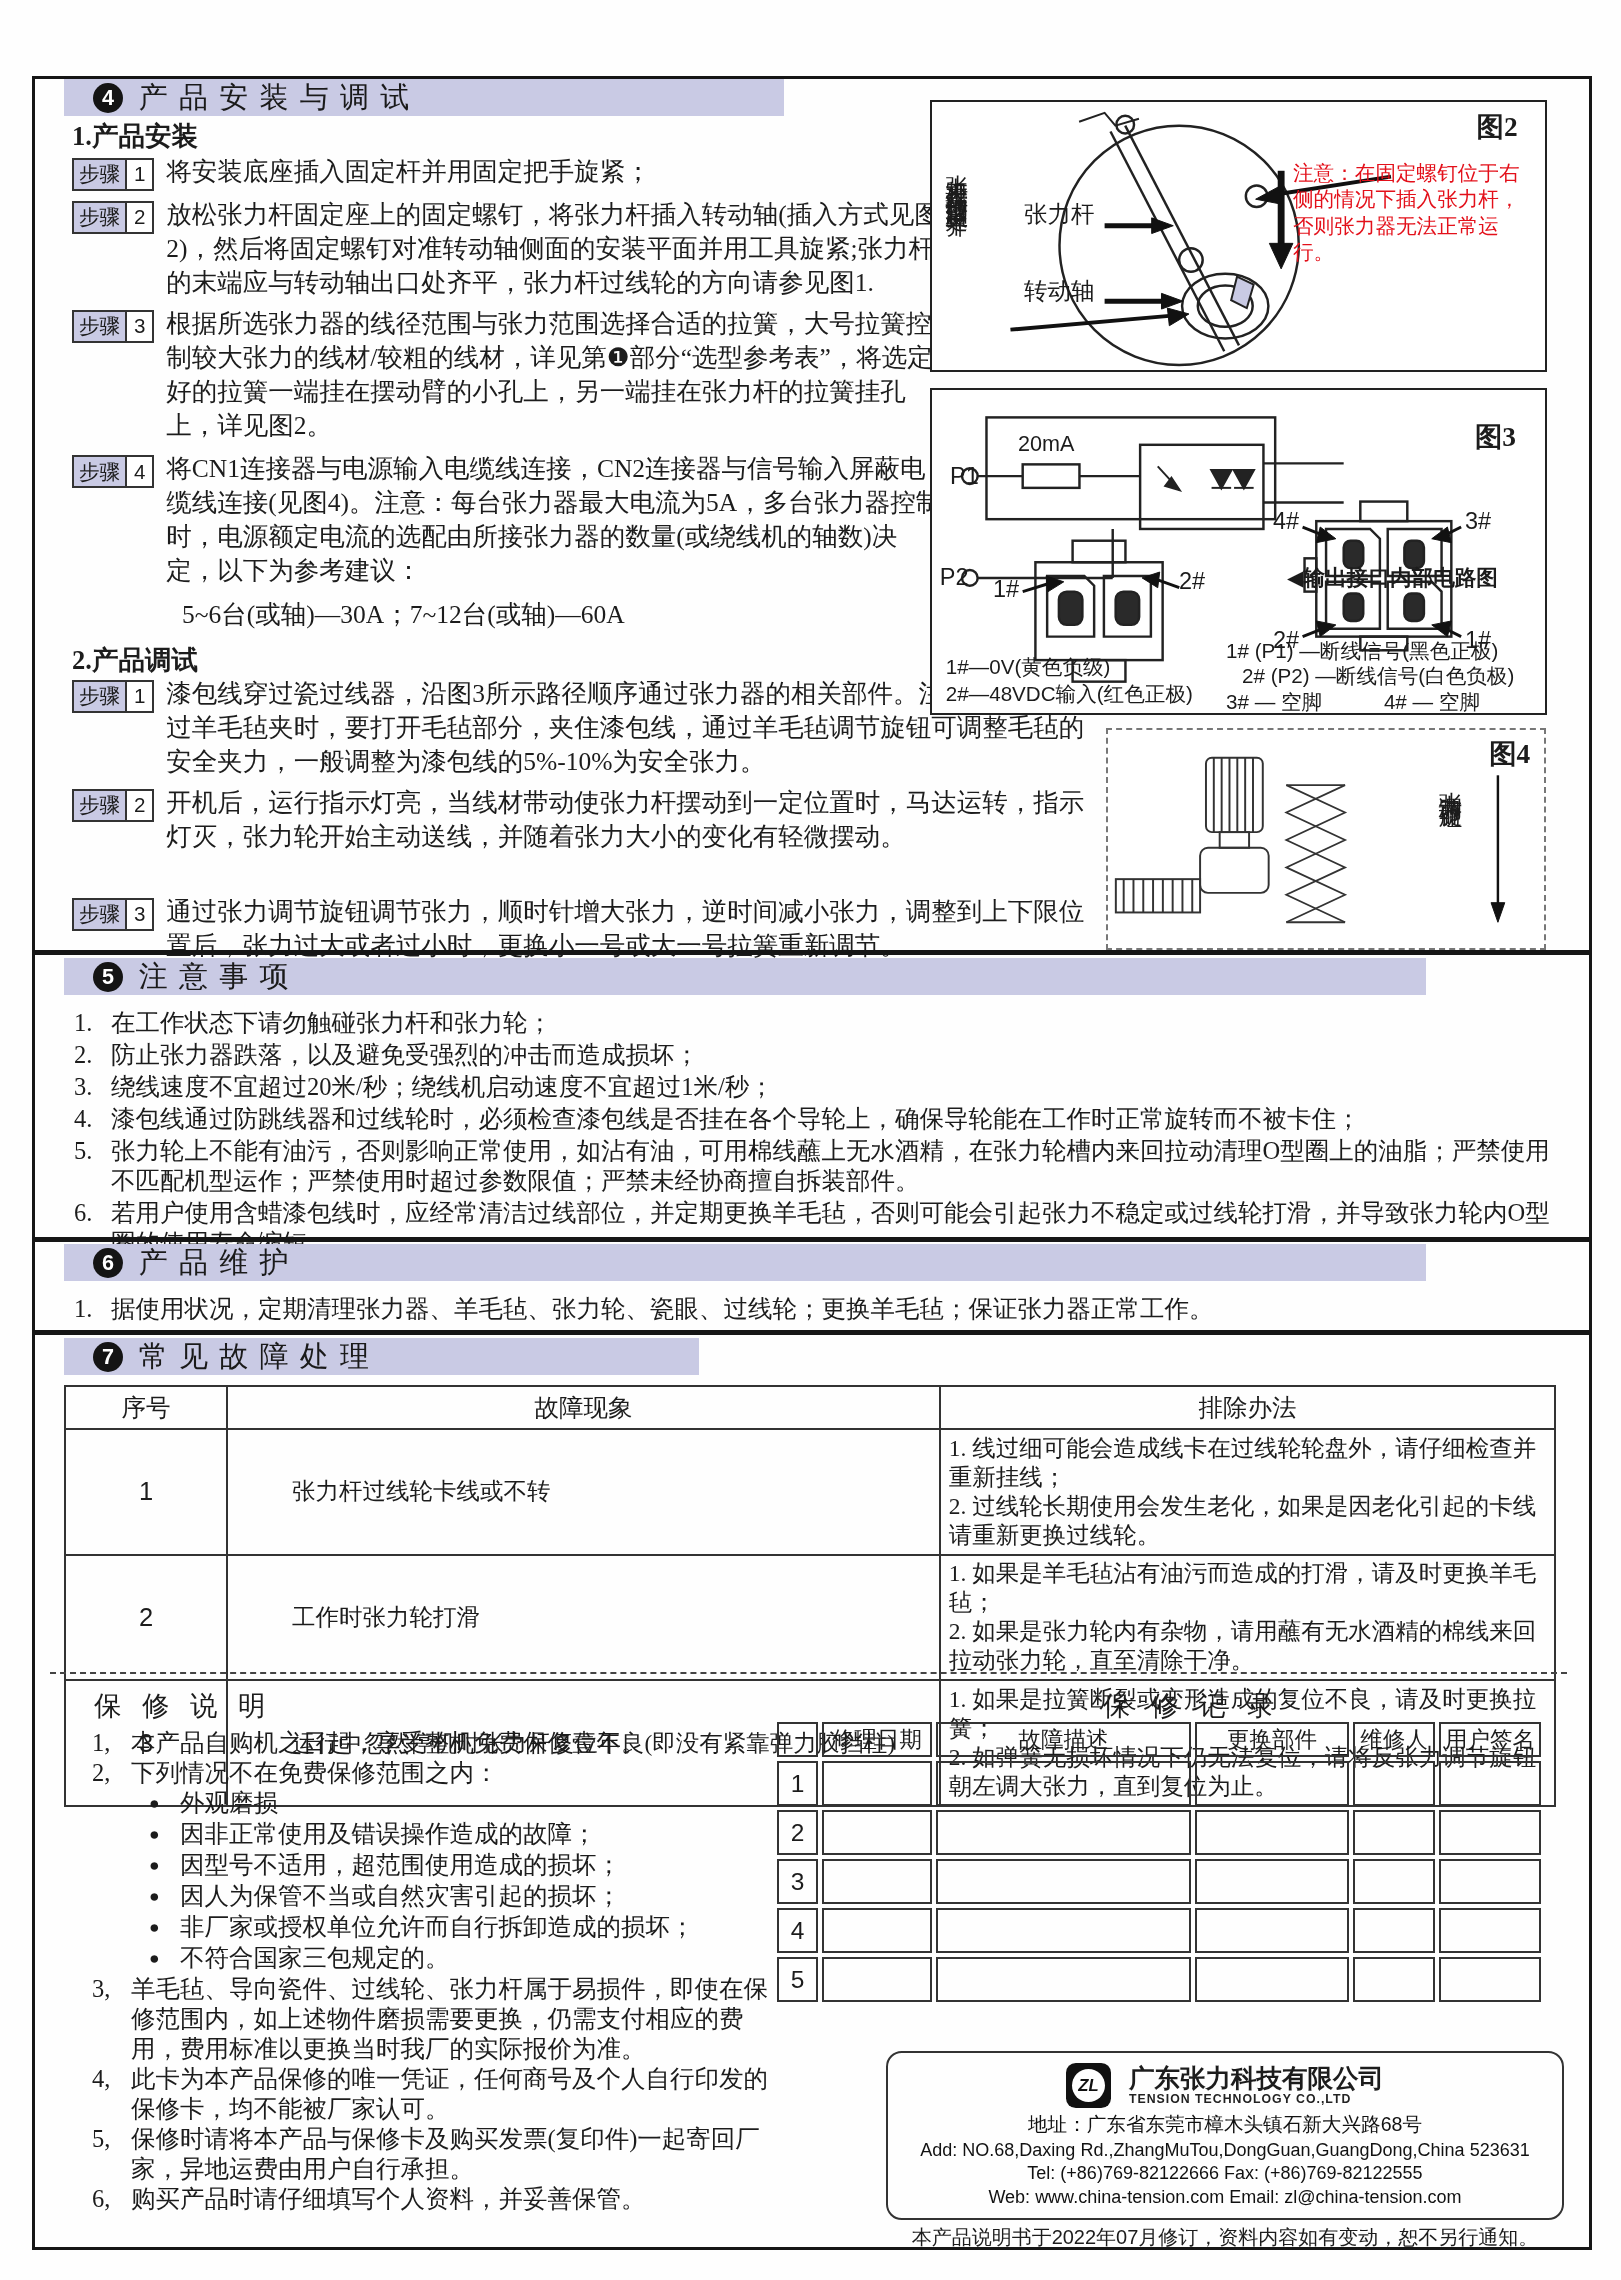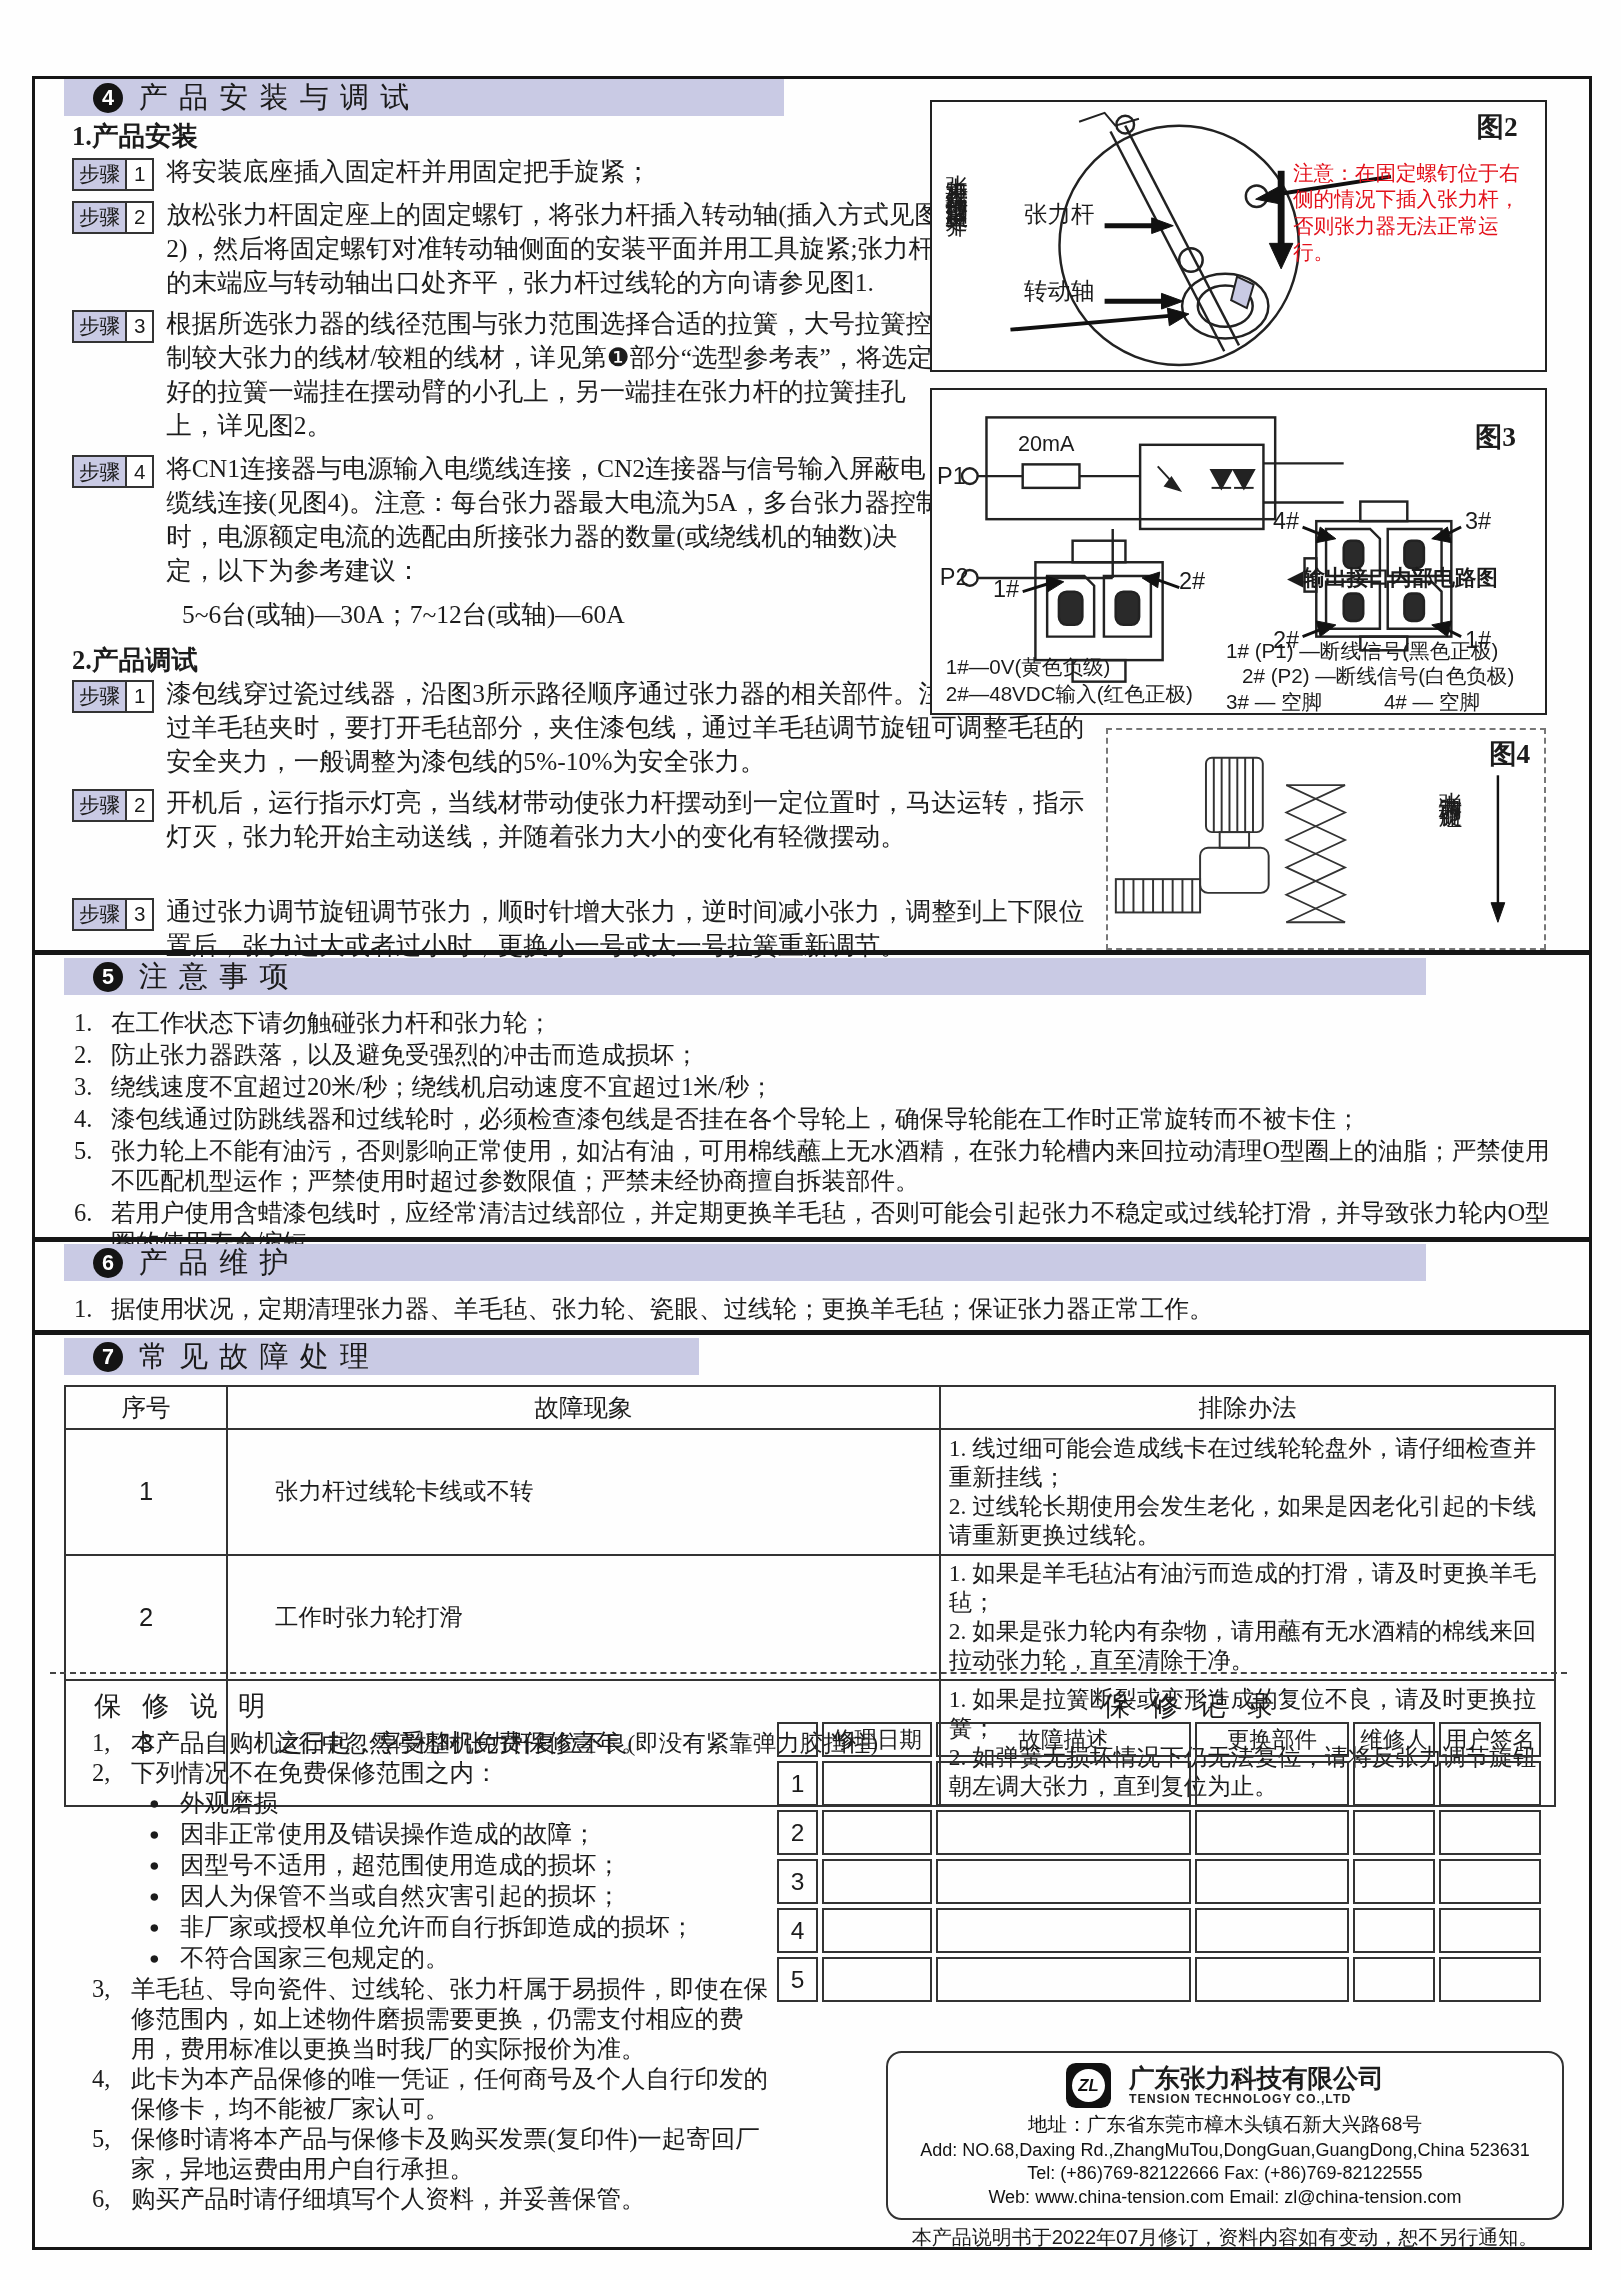--- a/index.html
+++ b/index.html
@@ -28,21 +28,21 @@
   .flbl{position:absolute;font-size:23.5px;white-space:nowrap;}
   .rednote{position:absolute;color:#e3101a;font-size:20.6px;line-height:26.5px;}
   .leg{position:absolute;font-size:20.6px;white-space:nowrap;font-family:"Liberation Sans",sans-serif;}
   .nitem{display:flex;font-size:24.5px;line-height:30px;margin-bottom:2px;}
   .nitem .nn{width:37px;flex:none;}
   .ftable{border-collapse:collapse;width:100%;table-layout:fixed;}
   .ftable th,.ftable td{border:2.5px solid #333;font-weight:normal;font-size:23.5px;padding:3.9px 7.8px;
         vertical-align:middle;box-sizing:border-box;}
   .ftable th{font-size:24.5px;text-align:center;height:35px;margin-left:32px;}
   .ftable .cno{text-align:center;font-size:25.5px;font-family:"Liberation Sans",sans-serif;}
-  .ftable .csym{padding-left:47px;line-height:29px;}
+  .ftable .csym{padding-left:64px;line-height:29px;}
   .ftable .cfix div{line-height:29px;}
   .dash{position:absolute;border-top:2.9px dashed #444;}
   .wtitle{position:absolute;font-size:27.4px;letter-spacing:6.9px;}
   .witem{display:flex;font-size:24.5px;line-height:30px;}
   .witem .wm{width:39px;flex:none;}
   .witem.bullet{padding-left:57px;}
   .witem.bullet .wm{width:31px;font-size:17.6px;line-height:31px;}
   .rtable{border-collapse:separate;border-spacing:4.9px;}
   .rtable td{border:2.5px solid #333;height:45px;box-sizing:border-box;font-size:22.5px;
              text-align:center;padding:0 3.9px;white-space:nowrap;}
@@ -221,21 +221,21 @@
         <line x1="378" y1="140" x2="398" y2="148" stroke-width="3"></line>
         <polygon points="396,140 412,152 392,156"></polygon>
         <line x1="540" y1="140" x2="524" y2="148" stroke-width="3"></line>
         <polygon points="526,140 510,152 530,156"></polygon>
         <line x1="378" y1="252" x2="398" y2="244" stroke-width="3"></line>
         <polygon points="396,252 412,240 392,236"></polygon>
         <line x1="540" y1="252" x2="524" y2="244" stroke-width="3"></line>
         <polygon points="526,252 510,240 530,236"></polygon>
       </g>
     </svg>
-    <div class="flbl" style="left:5px;top:73px;font-family:'Liberation Sans',sans-serif;">P1</div>
+    <div class="flbl" style="left:18px;top:73px;font-family:'Liberation Sans',sans-serif;">P1</div>
     <div class="flbl" style="left:7.8px;top:174px;font-family:'Liberation Sans',sans-serif;">P2</div>
     <div class="flbl" style="left:86px;top:41px;font-size:21.6px;font-family:'Liberation Sans',sans-serif;">20mA</div>
     <div class="figlabel" style="right:29px;top:29px;">图3</div>
     <div class="flbl" style="left:355px;top:173px;font-size:21.6px;font-weight:bold;">◀输出接口内部电路图</div>
     <div class="flbl" style="left:61px;top:186px;font-family:'Liberation Sans',sans-serif;">1#</div>
     <div class="flbl" style="left:247px;top:178px;font-family:'Liberation Sans',sans-serif;">2#</div>
     <div class="flbl" style="left:341px;top:118px;font-family:'Liberation Sans',sans-serif;">4#</div>
     <div class="flbl" style="left:533px;top:118px;font-family:'Liberation Sans',sans-serif;">3#</div>
     <div class="flbl" style="left:341px;top:237px;font-family:'Liberation Sans',sans-serif;">2#</div>
     <div class="flbl" style="left:533px;top:237px;font-family:'Liberation Sans',sans-serif;">1#</div>

